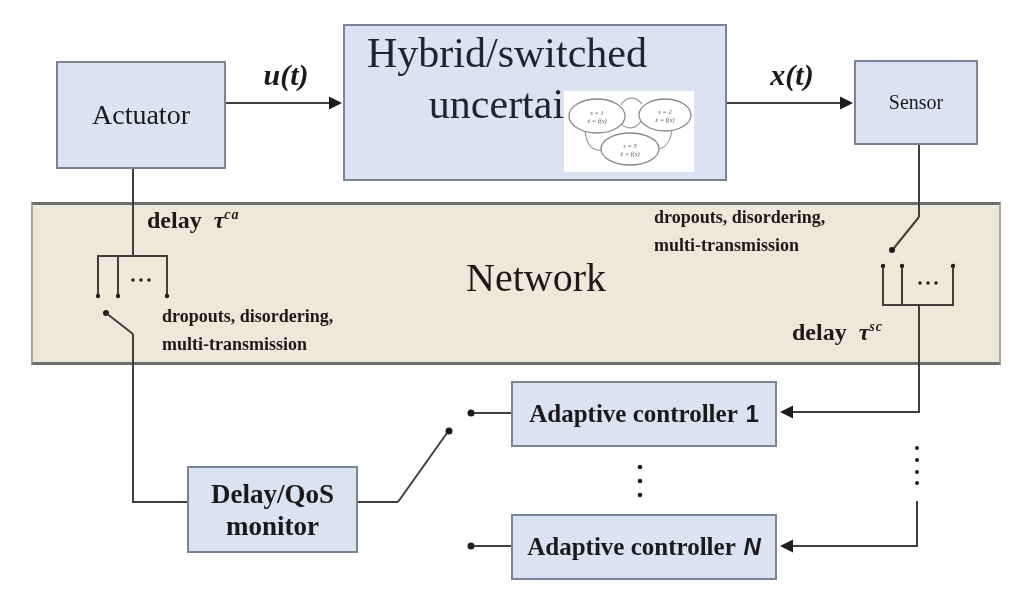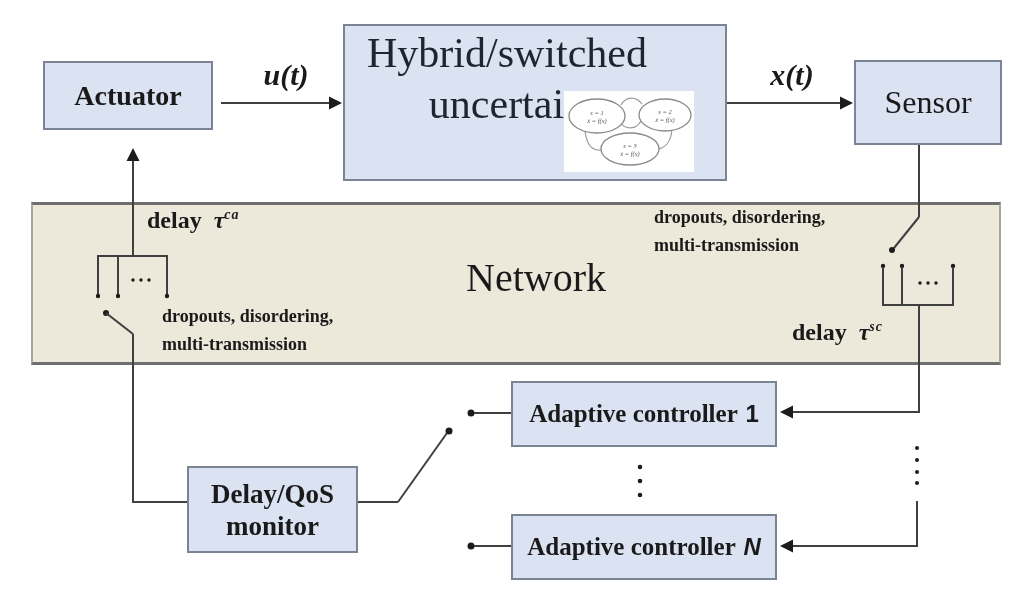--- a/index.html
+++ b/index.html
@@ -15,25 +15,25 @@
     border-left:2px solid #aaa598;border-right:2px solid #aaa598;box-sizing:border-box;z-index:1;
   }
   .net-label{left:430px;top:254px;width:212px;text-align:center;font-size:40px;z-index:2;}
   
   svg.wires{left:0;top:0;width:1024px;height:602px;z-index:3;pointer-events:none;}
   
   .node{
     background:#dbe3f2;border:2px solid #7b8494;box-sizing:border-box;
     display:flex;align-items:center;justify-content:center;text-align:center;z-index:4;
   }
-  .node-actuator{left:43px;top:61px;width:170px;height:69px;font-size:28px;font-weight:bold;}
+  .node-actuator{left:56px;top:61px;width:170px;height:108px;font-size:28px;}
   .node-plant{left:343px;top:24px;width:384px;height:157px;display:block;}
   .plant-text{position:absolute;left:22px;top:2px;font-size:42px;line-height:51px;color:#1f2430;}
   .plant-inset{position:absolute;left:219px;top:65px;width:130px;height:81px;background:#ffffff;}
-  .node-sensor{left:854px;top:60px;width:148px;height:85px;font-size:32px;}
+  .node-sensor{left:854px;top:60px;width:124px;height:85px;font-size:20px;}
   .node-monitor{left:187px;top:458px;width:171px;height:87px;font-size:27px;font-weight:bold;line-height:32px;margin-top:8px;}
   .node-ctrl{width:266px;height:66px;font-size:25px;font-weight:bold;}
   .node-ctrl1{left:511px;top:381px;}
   .node-ctrlN{left:511px;top:514px;}
   .ctrl-suffix{margin-left:0.32em;font-family:"Liberation Sans","DejaVu Sans",sans-serif;font-size:24px;}
   .suffix-italic{font-style:italic;}
   
   .sig{font-size:30px;font-weight:bold;font-style:italic;width:80px;text-align:center;z-index:5;}
   .sig-u{left:246px;top:58px;}
   .sig-x{left:752px;top:58px;}

